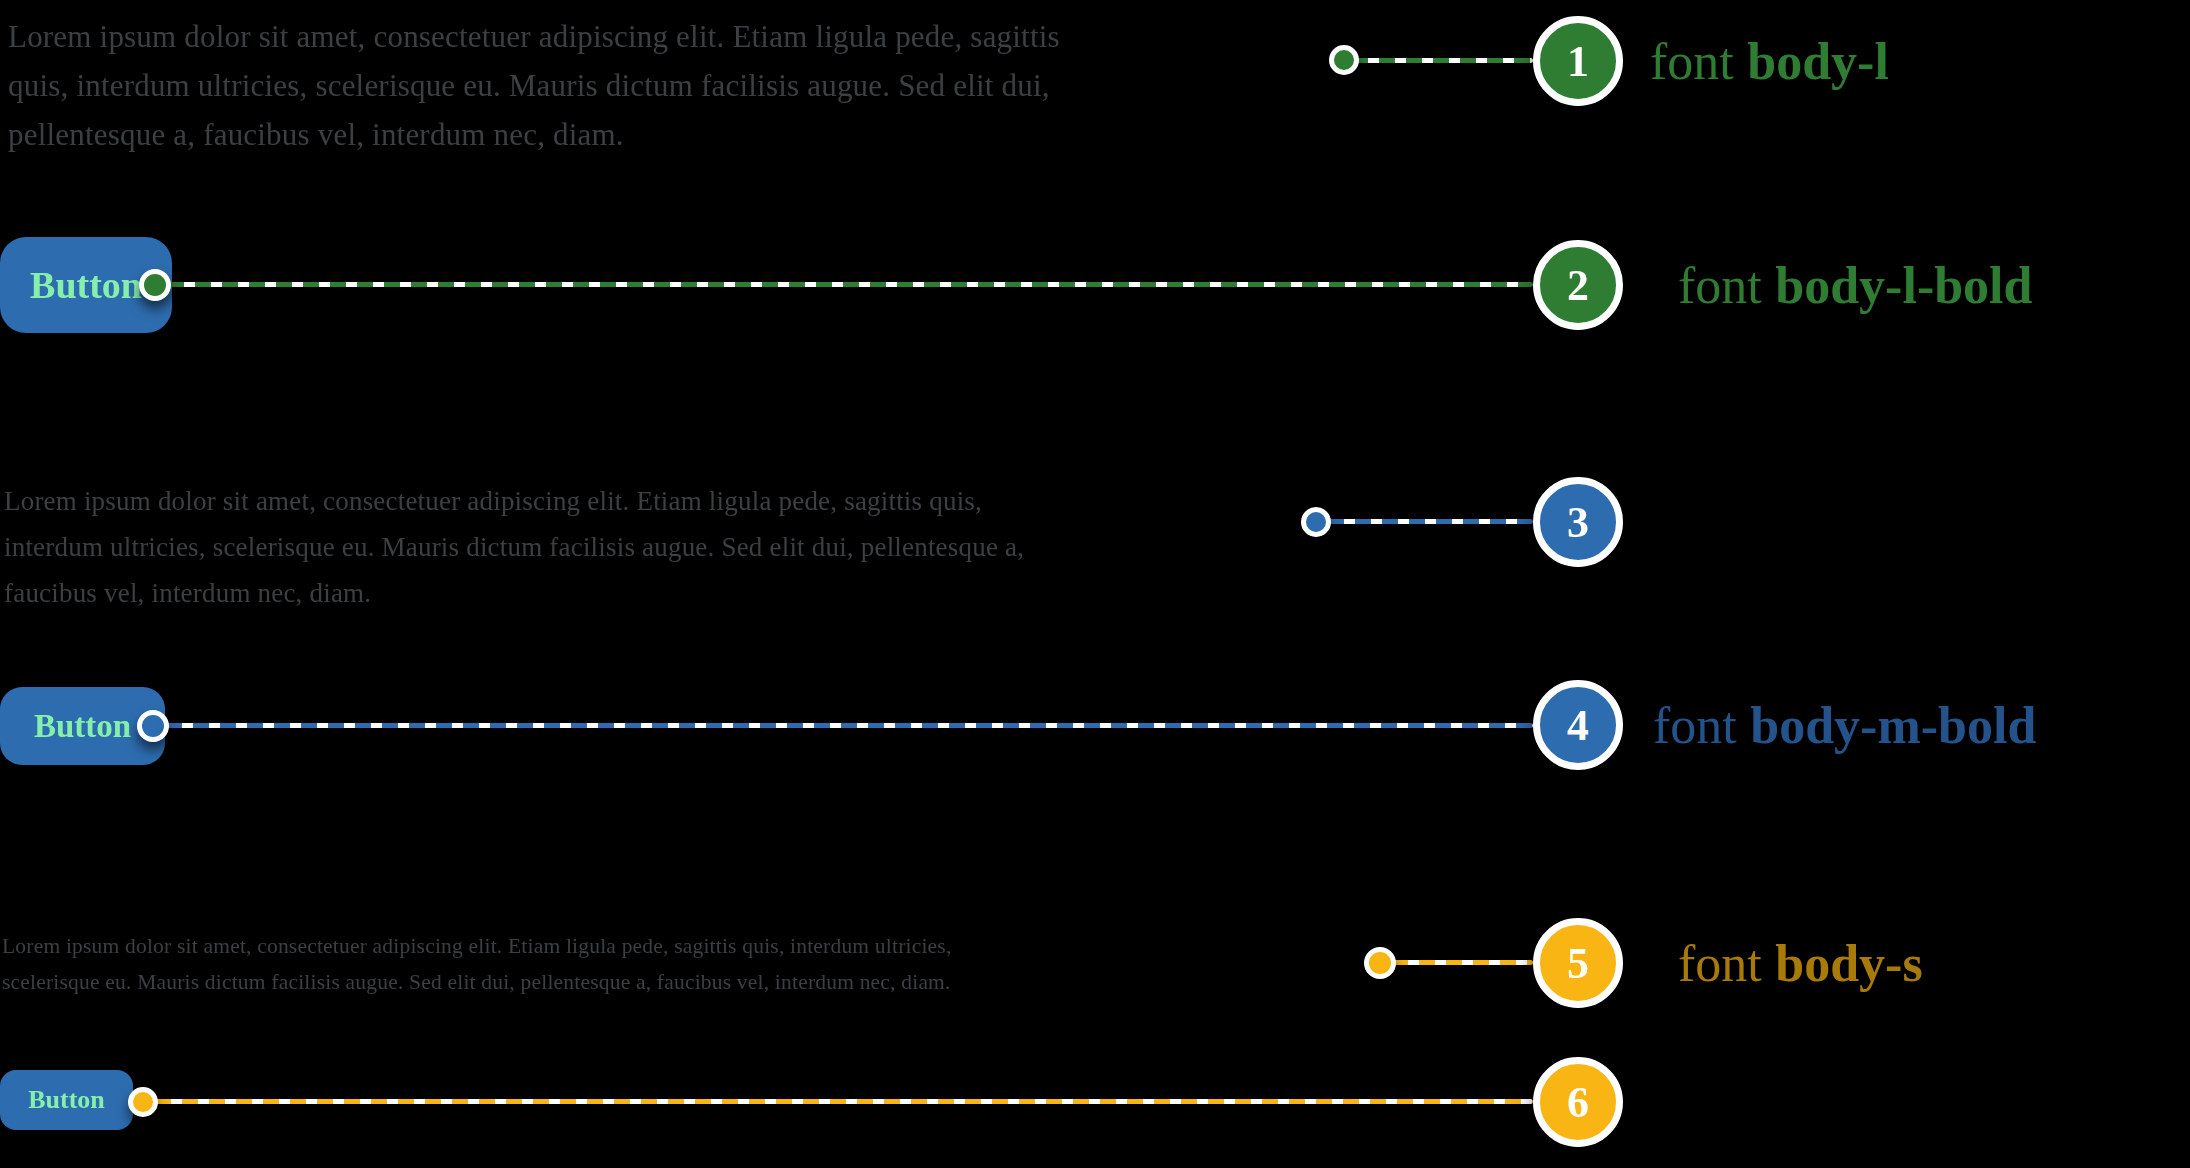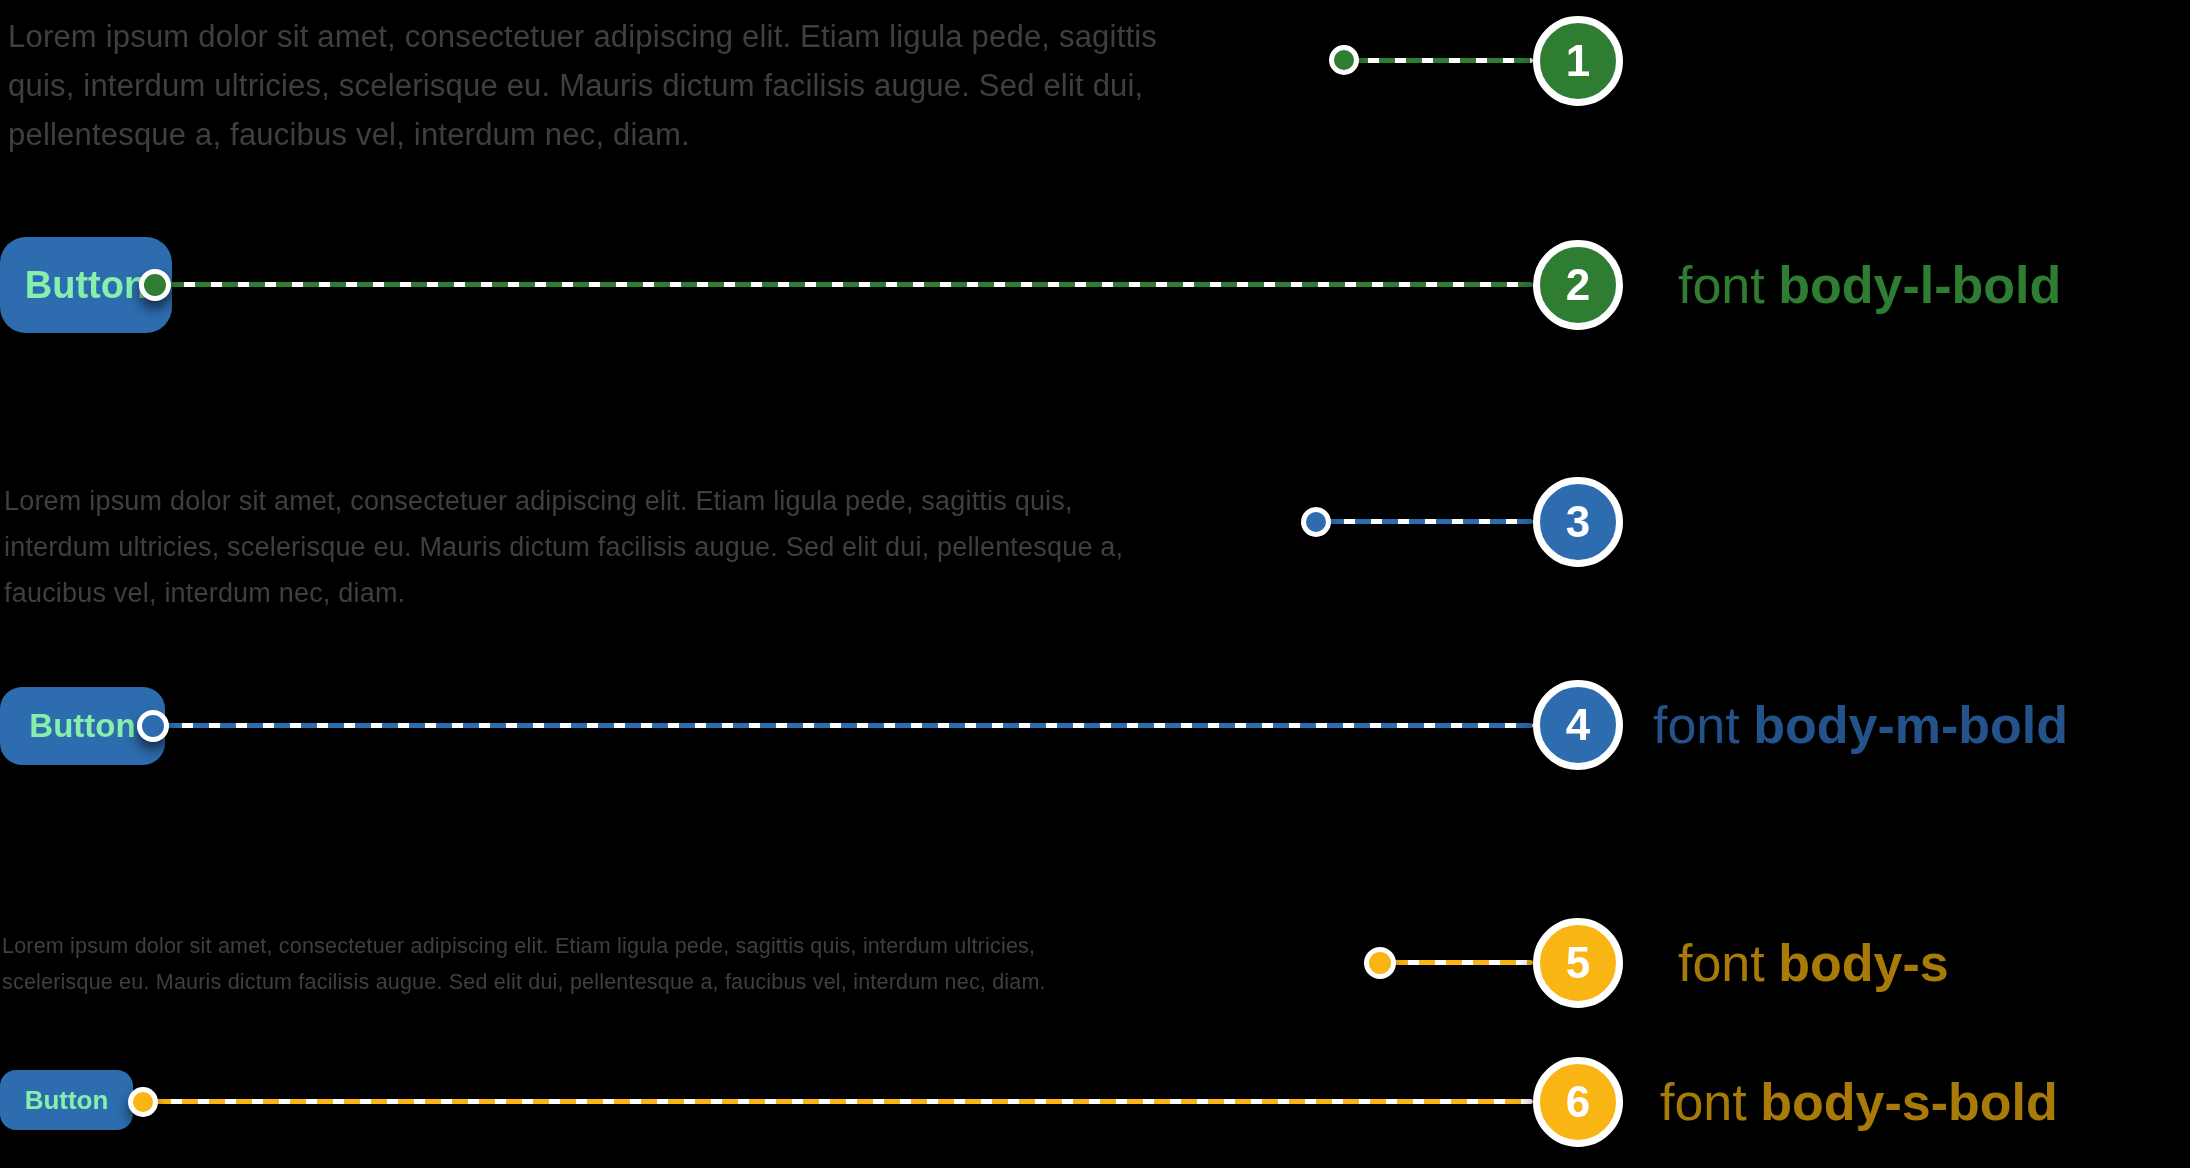--- a/index.html
+++ b/index.html
@@ -1,20 +1,20 @@
 <!DOCTYPE html>
 <html style="--bg: #000000; --paragraph: #3C4043; --blue: #2D6CAE; --blue-label: #2A66A9; --blue-dark: #24538C; --green: #2E7D32; --amber: #F8B513; --amber-dark: #A87B08;"><head>
 <meta charset="utf-8">
 <style>
   html,body{margin:0;padding:0;background:#000;}
   .canvas{
     position:relative;
     width:2190px;height:1168px;
     background:var(--bg,#000);
-    font-family:Liberation Sans, sans-serif;
+    font-family:Liberation Serif, serif;
     overflow:hidden;
   }
   
   .para{
     position:absolute;
     color:var(--paragraph,#3C4043);
     white-space:pre-line;
     letter-spacing:0.2px;
   }
   .para-l{left:8px;top:12px;font-size:31px;line-height:49px;}
@@ -89,20 +89,23 @@
 
   <div class="btn btn-1">Button</div>
   <div class="btn btn-2">Button</div>
   <div class="btn btn-3">Button</div>
 
   <div class="line dash-green" style="left:1352px;top:58px;width:181px;"></div>
   <div class="dot fill-green" style="left:1329px;top:45px;width:30px;height:30px;"></div>
   <div class="num-circle fill-green" style="left:1533px;top:16px;">
     <span>1</span>
   </div>
+  <div class="callout-label text-green" style="left:1650px;top:61px;">
+    <span class="prefix">font</span><span class="name">body-l</span>
+  </div>
 
   <div class="line dash-green" style="left:168px;top:282px;width:1365px;"></div>
   <div class="dot fill-green" style="left:139px;top:269px;width:32px;height:32px;"></div>
   <div class="num-circle fill-green" style="left:1533px;top:240px;">
     <span>2</span>
   </div>
   <div class="callout-label text-green" style="left:1678px;top:285px;">
     <span class="prefix">font</span><span class="name">body-l-bold</span>
   </div>
 
@@ -128,17 +131,14 @@
   </div>
   <div class="callout-label text-amber-dark" style="left:1650px;top:963px;margin-left:28px;">
     <span class="prefix">font</span><span class="name">body-s</span>
   </div>
 
   <div class="line dash-amber" style="left:155px;top:1099px;width:1378px;"></div>
   <div class="dot fill-amber" style="left:128px;top:1087px;width:30px;height:30px;"></div>
   <div class="num-circle fill-amber" style="left:1533px;top:1057px;">
     <span>6</span>
   </div>
-  <div class="callout-label text-amber-dark" style="left:1660px;top:1102px;">
-    <span class="prefix">font</span><span class="name">body-s-bold</span>
-  </div>
 
 </div>
 
 </body></html>

